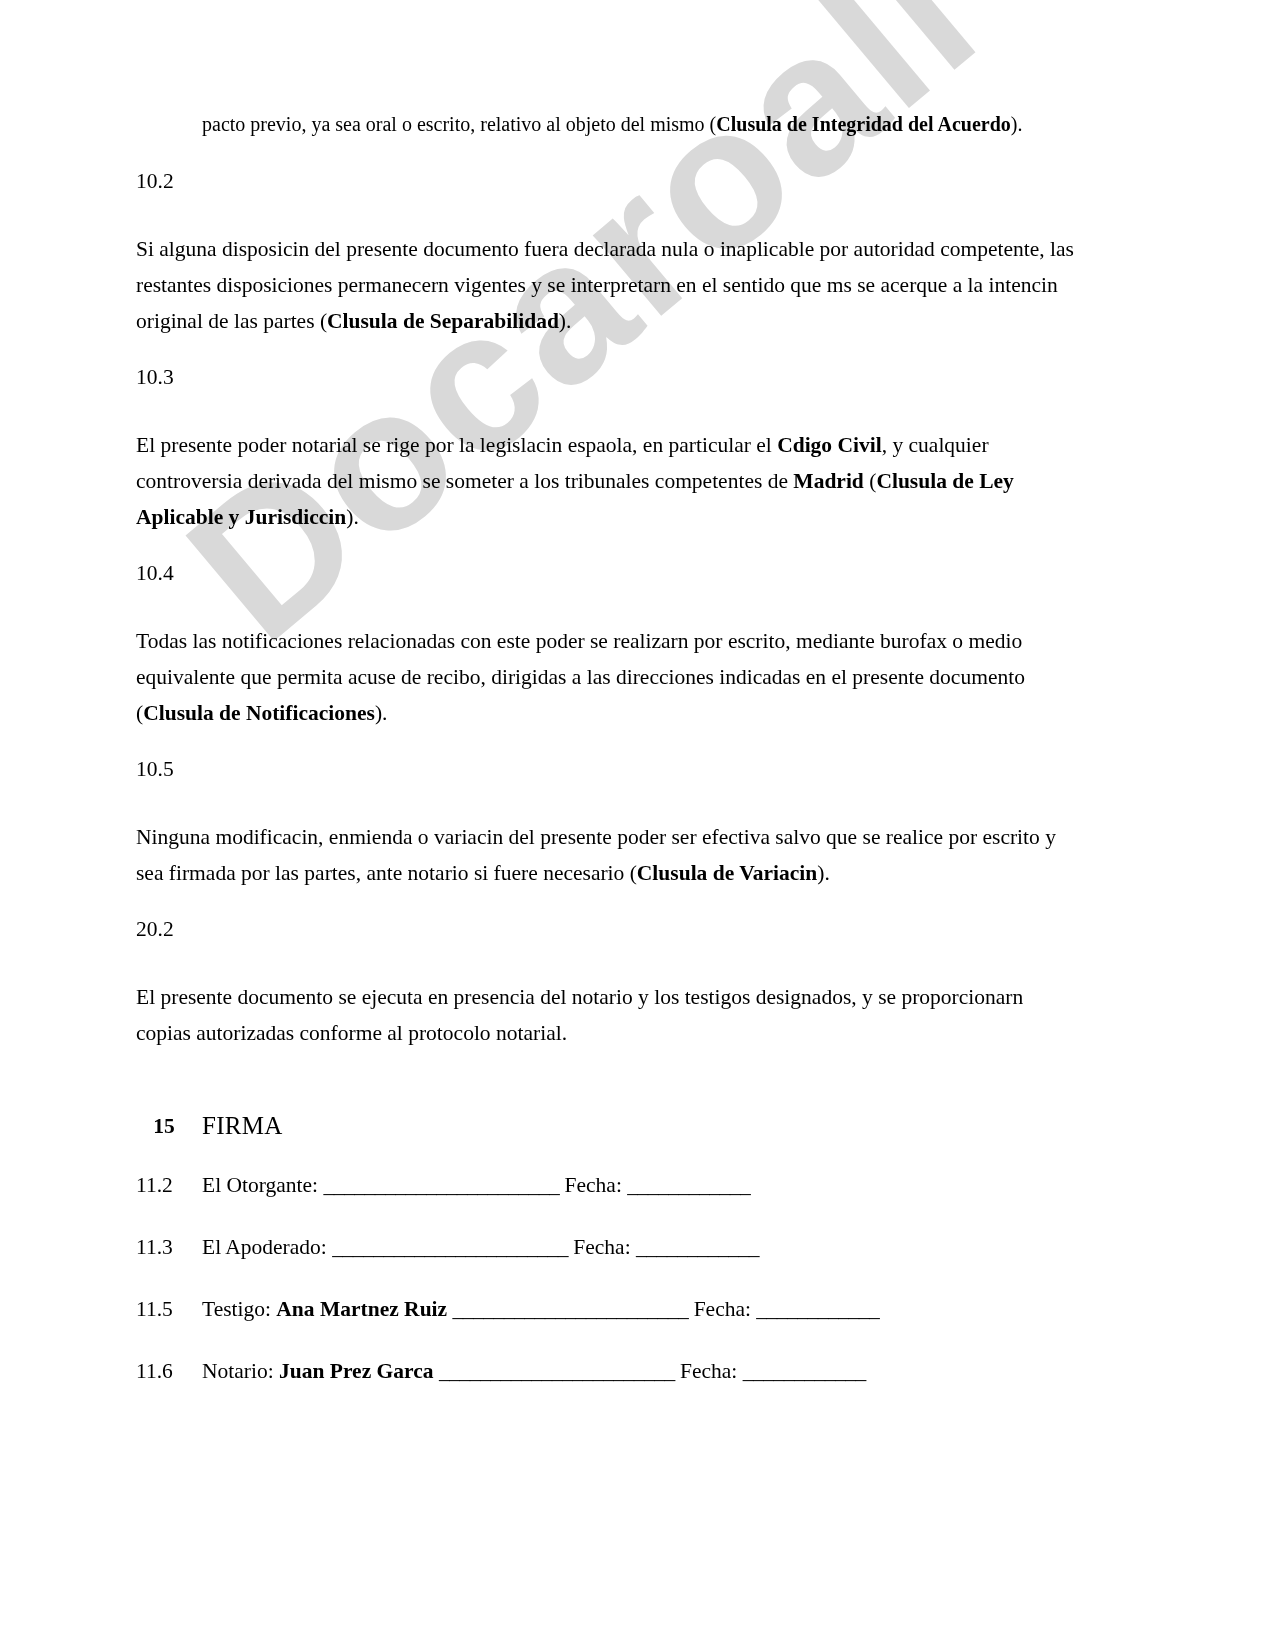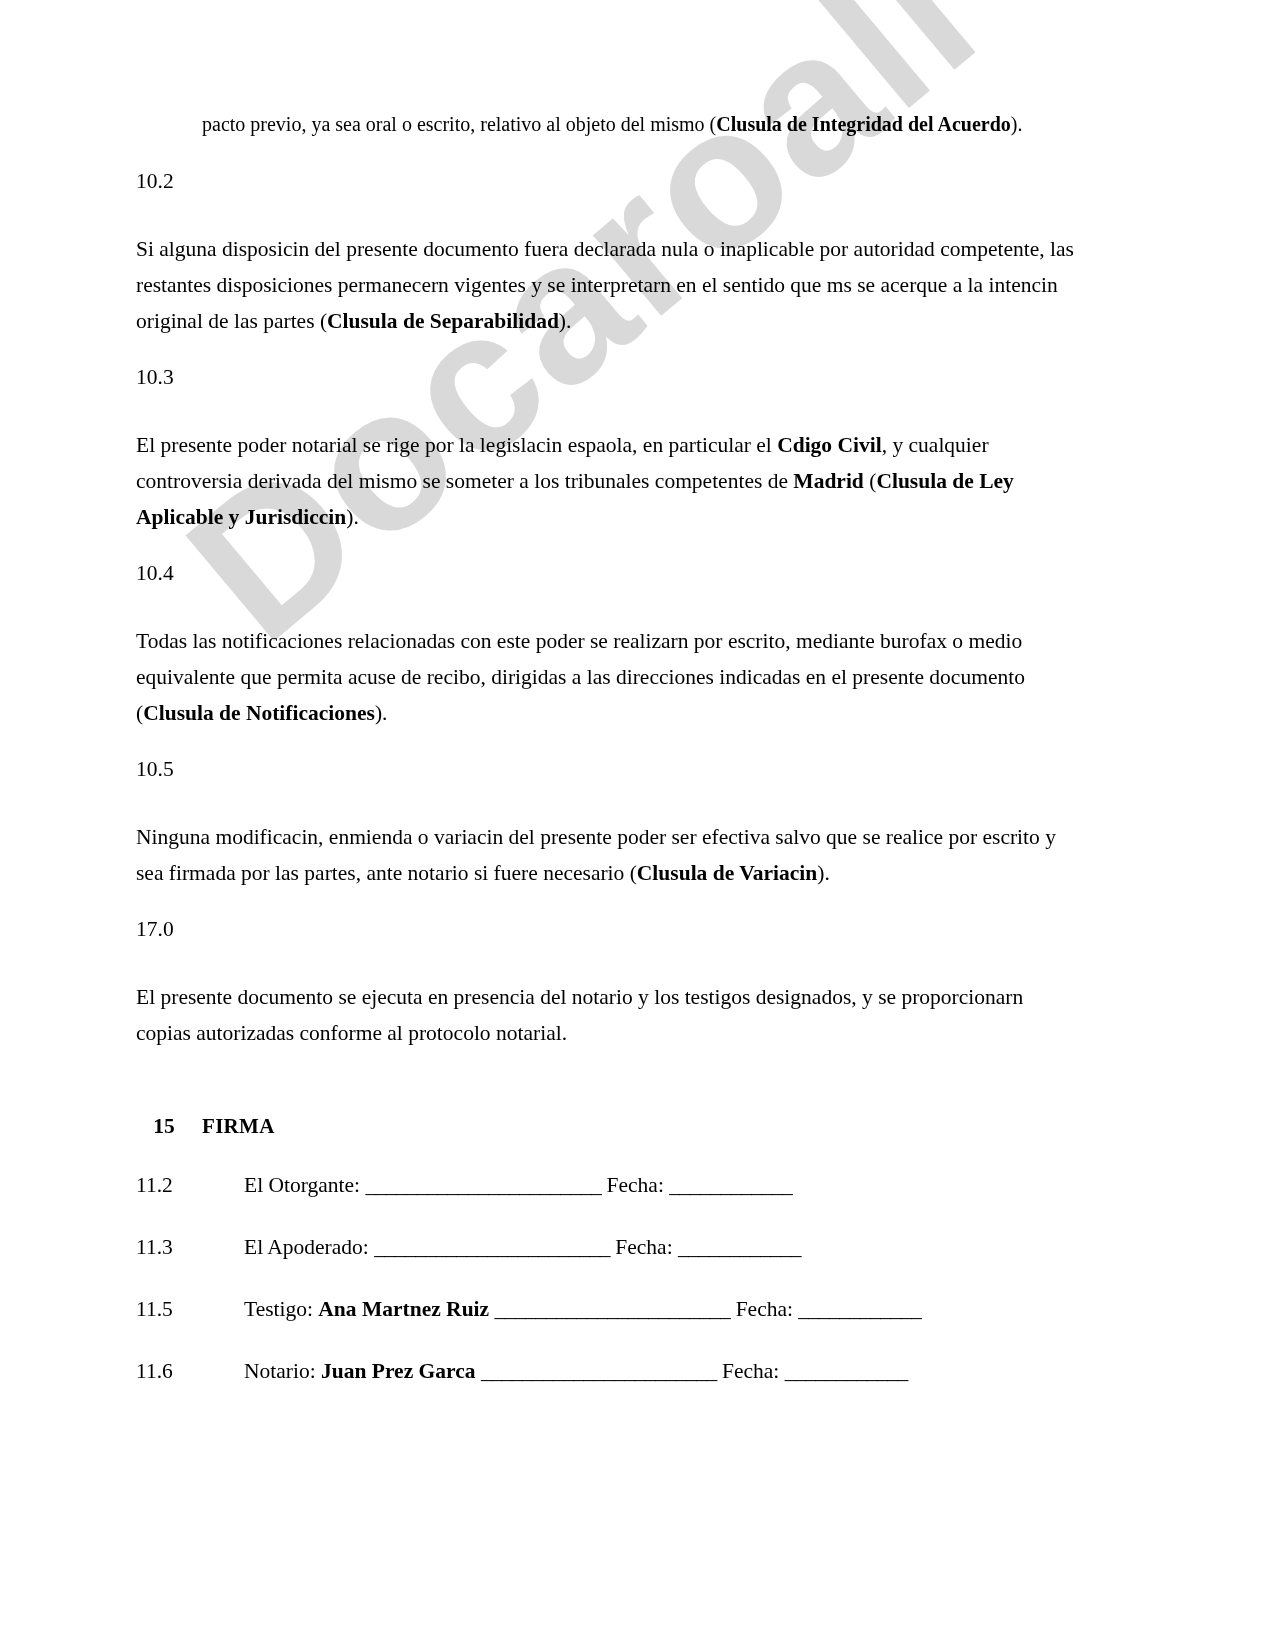--- a/index.html
+++ b/index.html
@@ -94,34 +94,33 @@
     width: 66px;
     flex: 0 0 66px;
     font-weight: bold;
     font-size: 21.5px;
     line-height: 30px;
     text-align: center;
     padding-right: 10px;
     box-sizing: border-box;
   }
   .section-heading .sec-title {
-    font-weight: bold;
-    font-size: 21px;
+    font-weight: normal;
+    font-size: 25px;
     line-height: 30px;
     letter-spacing: 0.3px;
   }
 
   
   .sig-line {
     display: flex;
     align-items: baseline;
     margin: 0 0 26px 0;
     font-size: 21.5px;
     line-height: 33px;
-    gap: 42px;
   }
   .sig-line .clause-num { line-height: 33px; }
   .rule { letter-spacing: -0.5px; }
 
   .spacer-bottom { height: 420px; }
 
   
   .page-inner {
     position: absolute;
     left: 136px;
@@ -156,21 +155,21 @@
           </div>
           <div class="clause">
             <div class="clause-num">10.4</div>
             <div class="clause-body"><span>Todas las notificaciones relacionadas con este poder se realizarn por escrito, mediante burofax o medio equivalente que permita acuse de recibo, dirigidas a las direcciones indicadas en el presente documento (</span><b>Clusula de Notificaciones</b><span>).</span></div>
           </div>
           <div class="clause">
             <div class="clause-num">10.5</div>
             <div class="clause-body"><span>Ninguna modificacin, enmienda o variacin del presente poder ser efectiva salvo que se realice por escrito y sea firmada por las partes, ante notario si fuere necesario (</span><b>Clusula de Variacin</b><span>).</span></div>
           </div>
           <div class="clause">
-            <div class="clause-num">17.0</div>
+            <div class="clause-num">20.2</div>
             <div class="clause-body"><span>El presente documento se ejecuta en presencia del notario y los testigos designados, y se proporcionarn copias autorizadas conforme al protocolo notarial.</span></div>
           </div>
         </div>
 
       <div class="section-heading">
         <div class="sec-num">15</div>
         <div class="sec-title">FIRMA</div>
       </div>
 
 

